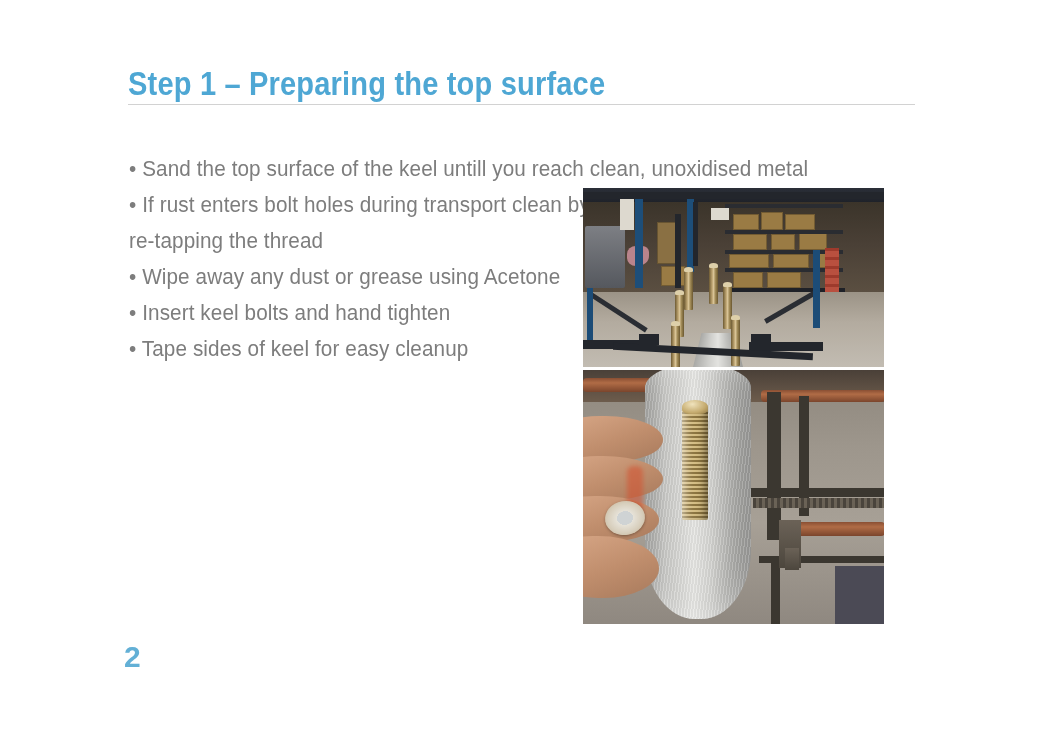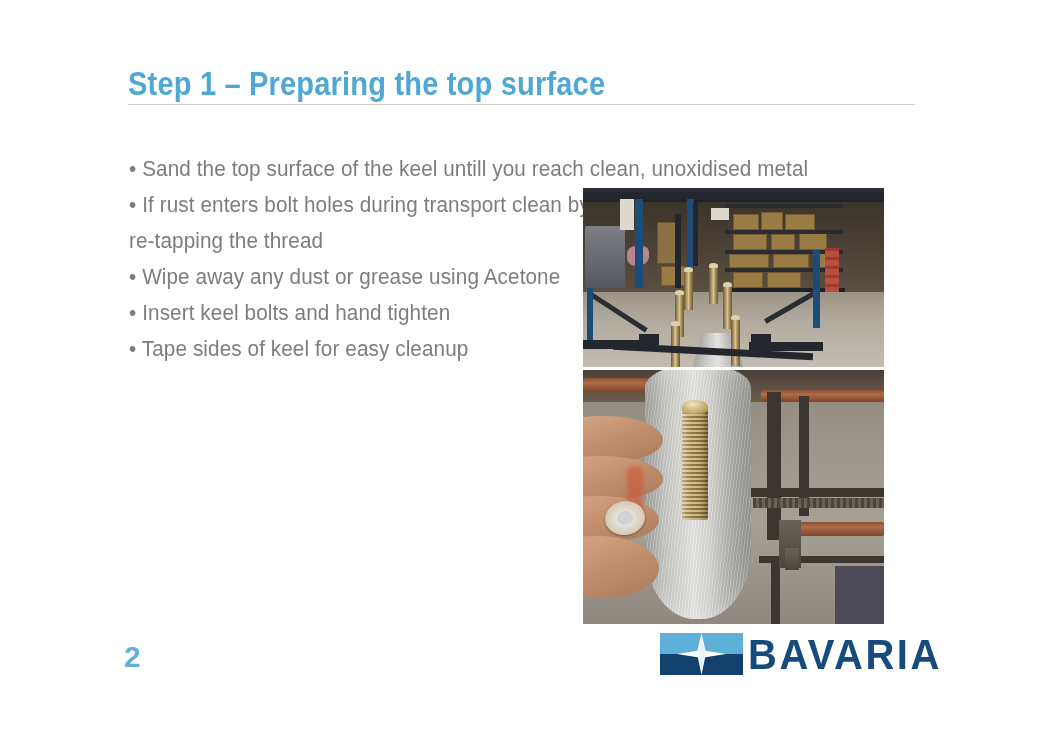--- a/index.html
+++ b/index.html
@@ -355,27 +355,14 @@
     <div class="ph-layer b-hand" style="left:-34px;top:86px;width:114px;height:44px;"></div>
     <div class="ph-layer b-hand" style="left:-36px;top:126px;width:112px;height:46px;"></div>
     <div class="ph-layer b-hand" style="left:-40px;top:166px;width:116px;height:62px;"></div>
     <div class="ph-layer" style="left:44px;top:96px;width:16px;height:48px;background:#d4502f;opacity:.55;border-radius:6px;filter:blur(2px);"></div>
 
     <div class="ph-layer b-tape"></div>
   </div>
 
   <div class="page-number">2</div>
 
-  <div class="logo">
-    <div class="logo-mark">
-      <div class="logo-mark-top"></div>
-      <div class="logo-mark-bottom"></div>
-      <svg width="83" height="42" viewBox="0 0 83 42">
-        <polygon points="41.5,0 46,20 41.5,42 37,20" fill="#ffffff"></polygon>
-        <polygon points="17,21 39,17.5 41.5,21 39,24.5" fill="#ffffff"></polygon>
-        <polygon points="66,21 44,17.5 41.5,21 44,24.5" fill="#ffffff"></polygon>
-        <polygon points="41.5,3 44.6,20.8 41.5,38.5 38.4,20.8" fill="#e9f3f9"></polygon>
-      </svg>
-    </div>
-    <div class="logo-word">BAVARIA</div>
-  </div>
 
 </div>
 
 </body></html>

